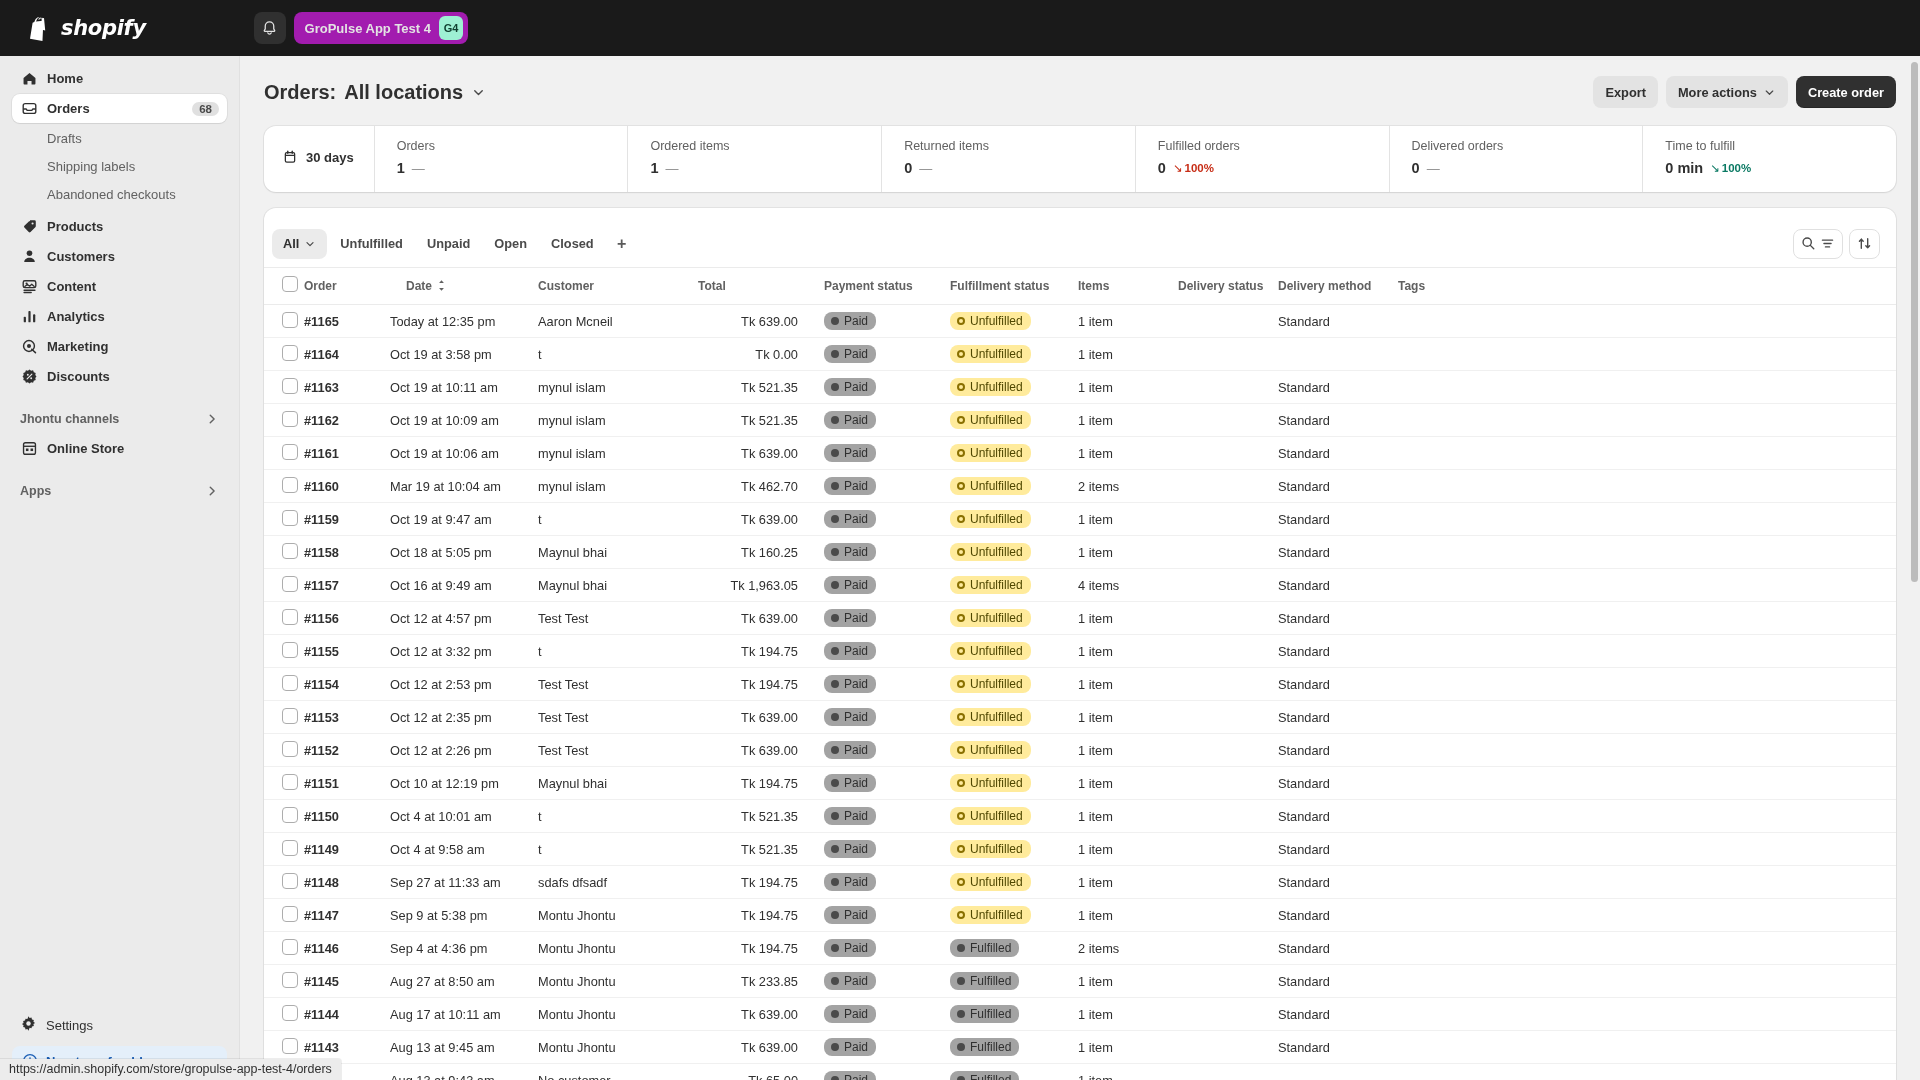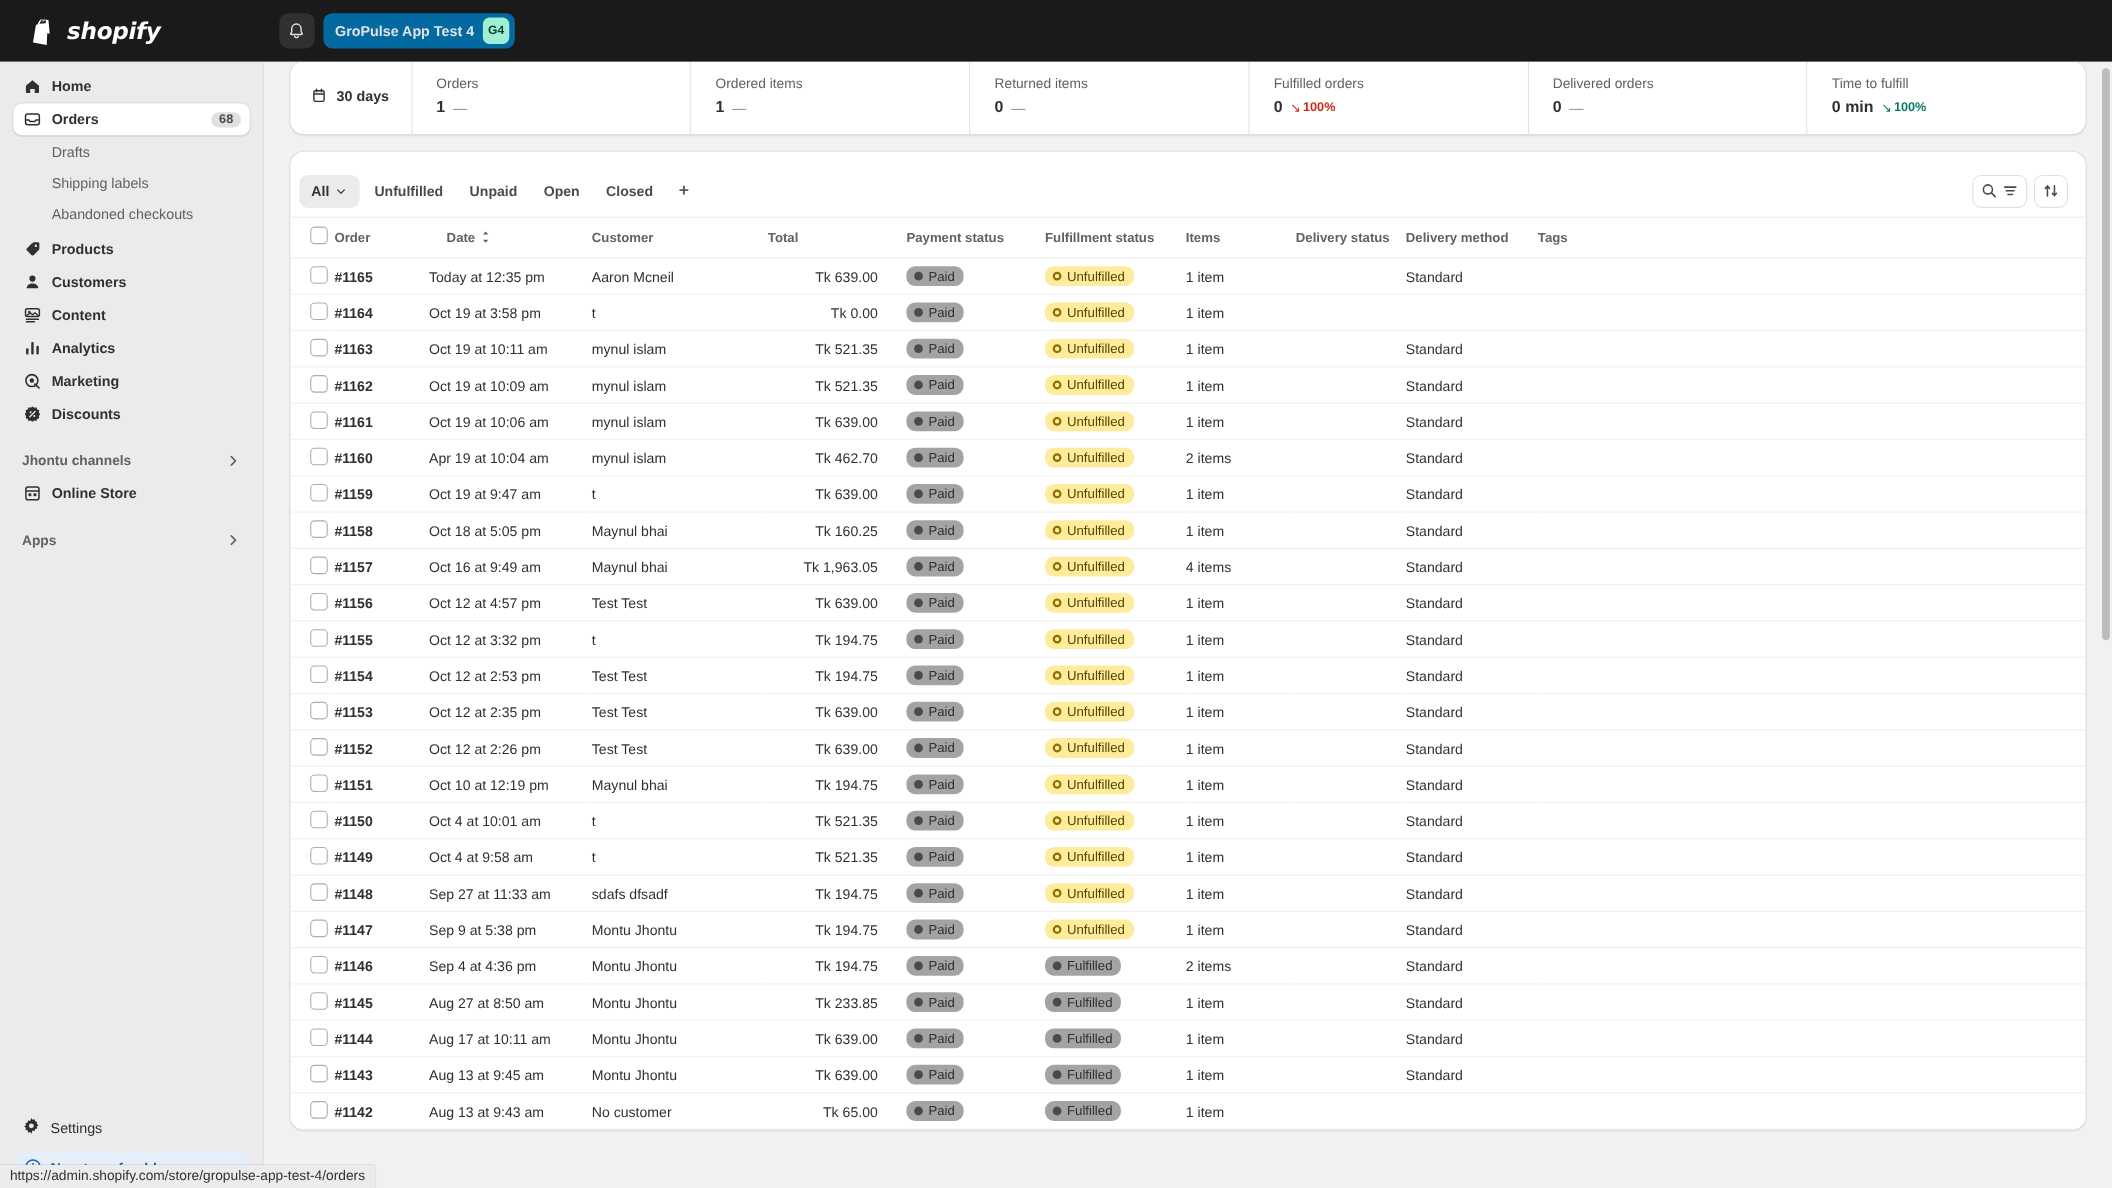--- a/index.html
+++ b/index.html
@@ -46,21 +46,21 @@
   .topbar-right {
     width: 240px; display:flex; align-items:center; justify-content:flex-end;
     gap: 8px; padding-right: 12px;
   }
   .icon-btn-dark {
     width: 32px; height: 32px; border-radius: 8px;
     background: #303030; display:flex; align-items:center; justify-content:center;
     cursor: pointer; border: none;
   }
   .store-chip {
-    height: 32px; background: #0369a1; border-radius: 8px;
+    height: 32px; background: #a21caf; border-radius: 8px;
     display: flex; align-items: center; gap: 8px;
     padding: 0 5px 0 11px; cursor: pointer;
   }
   .store-name { color: #e3e3e3; font-size: 13px; font-weight: 650; }
   .store-avatar {
     width: 24px; height: 24px; border-radius: 6px;
     background: #9ef0d4; color: #0f3e2f;
     font-size: 11px; font-weight: 650;
     display:flex; align-items:center; justify-content:center;
   }
@@ -437,20 +437,39 @@
         <circle cx="10" cy="6.4" r="1.05" fill="#1c5fb5"></circle>
         <rect x="9.2" y="8.6" width="1.7" height="5.6" rx="0.8" fill="#1c5fb5"></rect>
       </svg>
       <span>Non-transferable</span>
     </div>
   </aside>
 
   <main class="main">
     <div class="main-inner">
 
+      <div class="page-head">
+        <div class="page-title-wrap">
+          <span class="page-title">Orders:</span>
+          <span class="page-title loc">All locations</span>
+          <svg width="15" height="15" viewBox="0 0 16 16">
+            <path d="M4 6.2 8 10.2 12 6.2" fill="none" stroke="#4a4a4a" stroke-width="1.5" stroke-linecap="round" stroke-linejoin="round"></path>
+          </svg>
+        </div>
+        <div class="head-actions">
+          <button class="btn btn-plain">Export</button>
+          <button class="btn btn-plain">
+            <span>More actions</span>
+            <svg width="13" height="13" viewBox="0 0 16 16">
+              <path d="M4 6.2 8 10.2 12 6.2" fill="none" stroke="#4a4a4a" stroke-width="1.5" stroke-linecap="round" stroke-linejoin="round"></path>
+            </svg>
+          </button>
+          <button class="btn btn-primary">Create order</button>
+        </div>
+      </div>
 
       <div class="metrics-card">
         <div class="metric-range">
           <svg width="16" height="16" viewBox="0 0 20 20">
             <rect x="4.2" y="4.4" width="11.6" height="12" rx="1.8" fill="none" stroke="#303030" stroke-width="1.6"></rect>
             <line x1="4.2" y1="8" x2="15.8" y2="8" stroke="#303030" stroke-width="1.6"></line>
             <line x1="7.2" y1="2.8" x2="7.2" y2="5.4" stroke="#303030" stroke-width="1.7" stroke-linecap="round"></line>
             <line x1="12.8" y1="2.8" x2="12.8" y2="5.4" stroke="#303030" stroke-width="1.7" stroke-linecap="round"></line>
           </svg>
           <span>30 days</span>
@@ -664,21 +683,21 @@
                     <span>Unfulfilled</span>
                   </span></td>
                 <td class="c-items">1 item</td>
                 <td class="c-dstat"></td>
                 <td class="c-dmeth">Standard</td>
                 <td class="c-tags"></td>
               </tr>
               <tr class="order-row">
                 <td class="c-check"><span class="cb"></span></td>
                 <td class="c-order"><span class="order-id">#1160</span></td>
-                <td class="c-date">Apr 19 at 10:04 am</td>
+                <td class="c-date">Mar 19 at 10:04 am</td>
                 <td class="c-cust">mynul islam</td>
                 <td class="c-total">Tk 462.70</td>
                 <td class="c-pay"><span class="badge badge-default">
                     <span class="dot"></span>
                     <span>Paid</span>
                   </span></td>
                 <td class="c-ful"><span class="badge badge-warn">
                     <span class="dot"></span>
                     <span>Unfulfilled</span>
                   </span></td>

